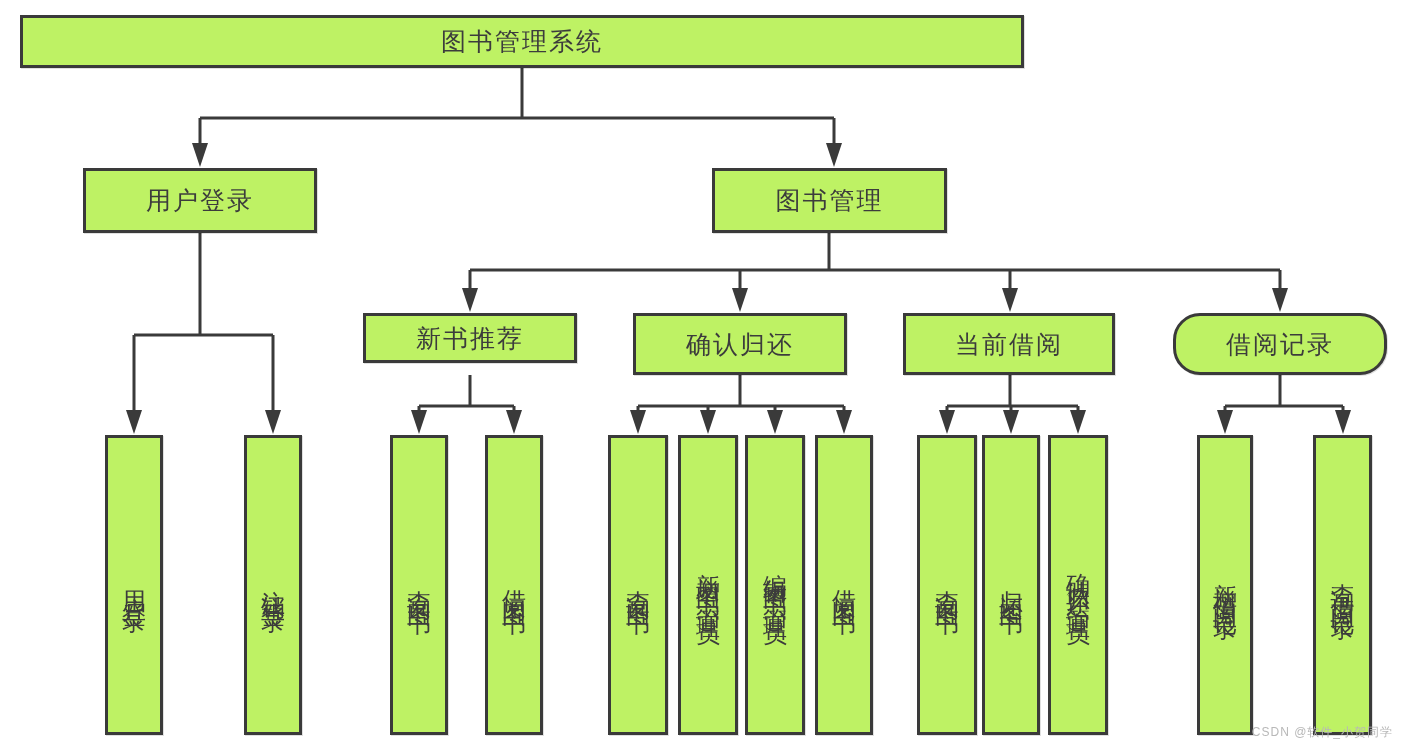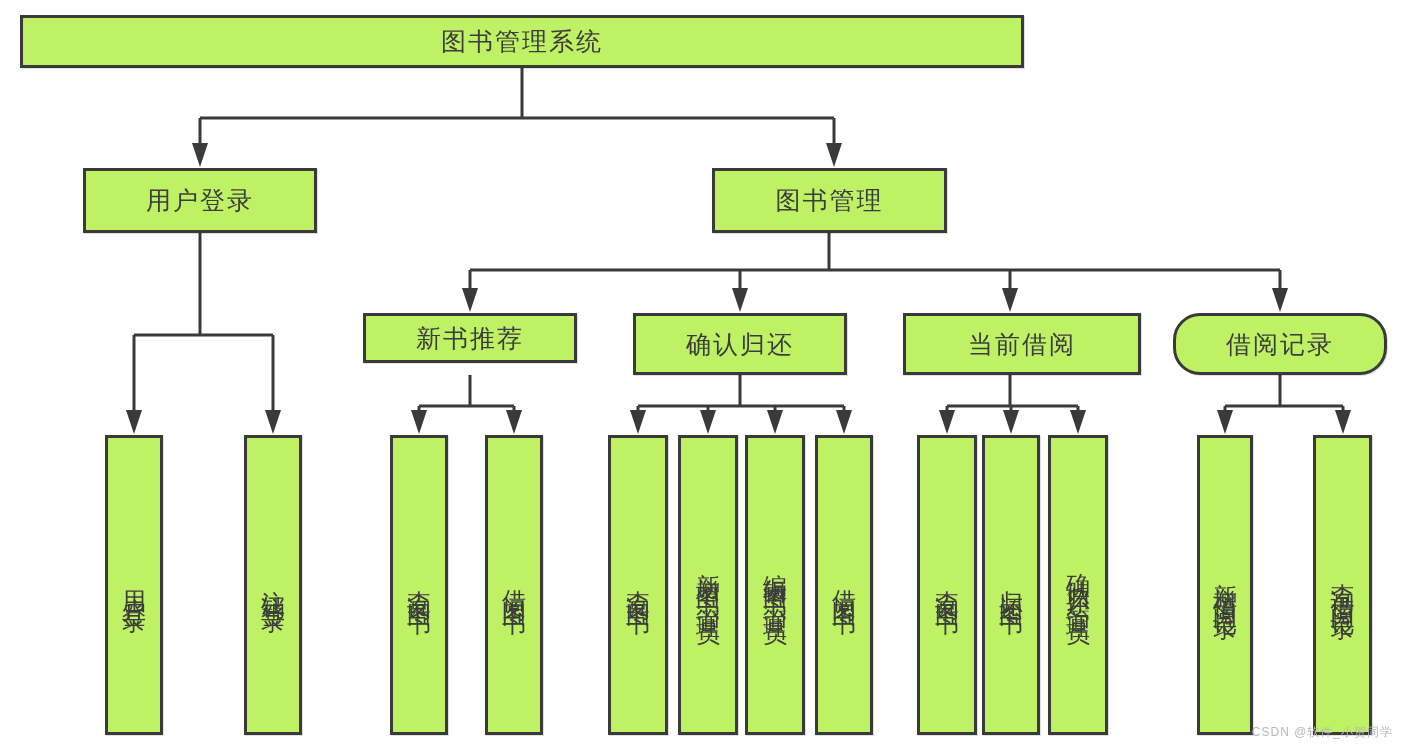--- a/index.html
+++ b/index.html
@@ -92,21 +92,21 @@
   <div class="node hnode" style="left:712px;top:168px;width:235px;height:65px;">
     <span>图书管理</span>
   </div>
 
   <div class="node hnode" style="left:363px;top:313px;width:214px;height:50px;">
     <span>新书推荐</span>
   </div>
   <div class="node hnode" style="left:633px;top:313px;width:214px;height:62px;">
     <span>确认归还</span>
   </div>
-  <div class="node hnode" style="left:903px;top:313px;width:238px;height:62px;">
+  <div class="node hnode" style="left:903px;top:313px;width:212px;height:62px;">
     <span>当前借阅</span>
   </div>
   <div class="node hnode" style="left:1173px;top:313px;width:214px;height:62px;border-radius:27px;">
     <span>借阅记录</span>
   </div>
 
   <div class="node vnode" style="left:105px;top:435px;width:58px;height:300px;">
     <span>用户登录</span>
   </div>
   <div class="node vnode" style="left:244px;top:435px;width:58px;height:300px;">

